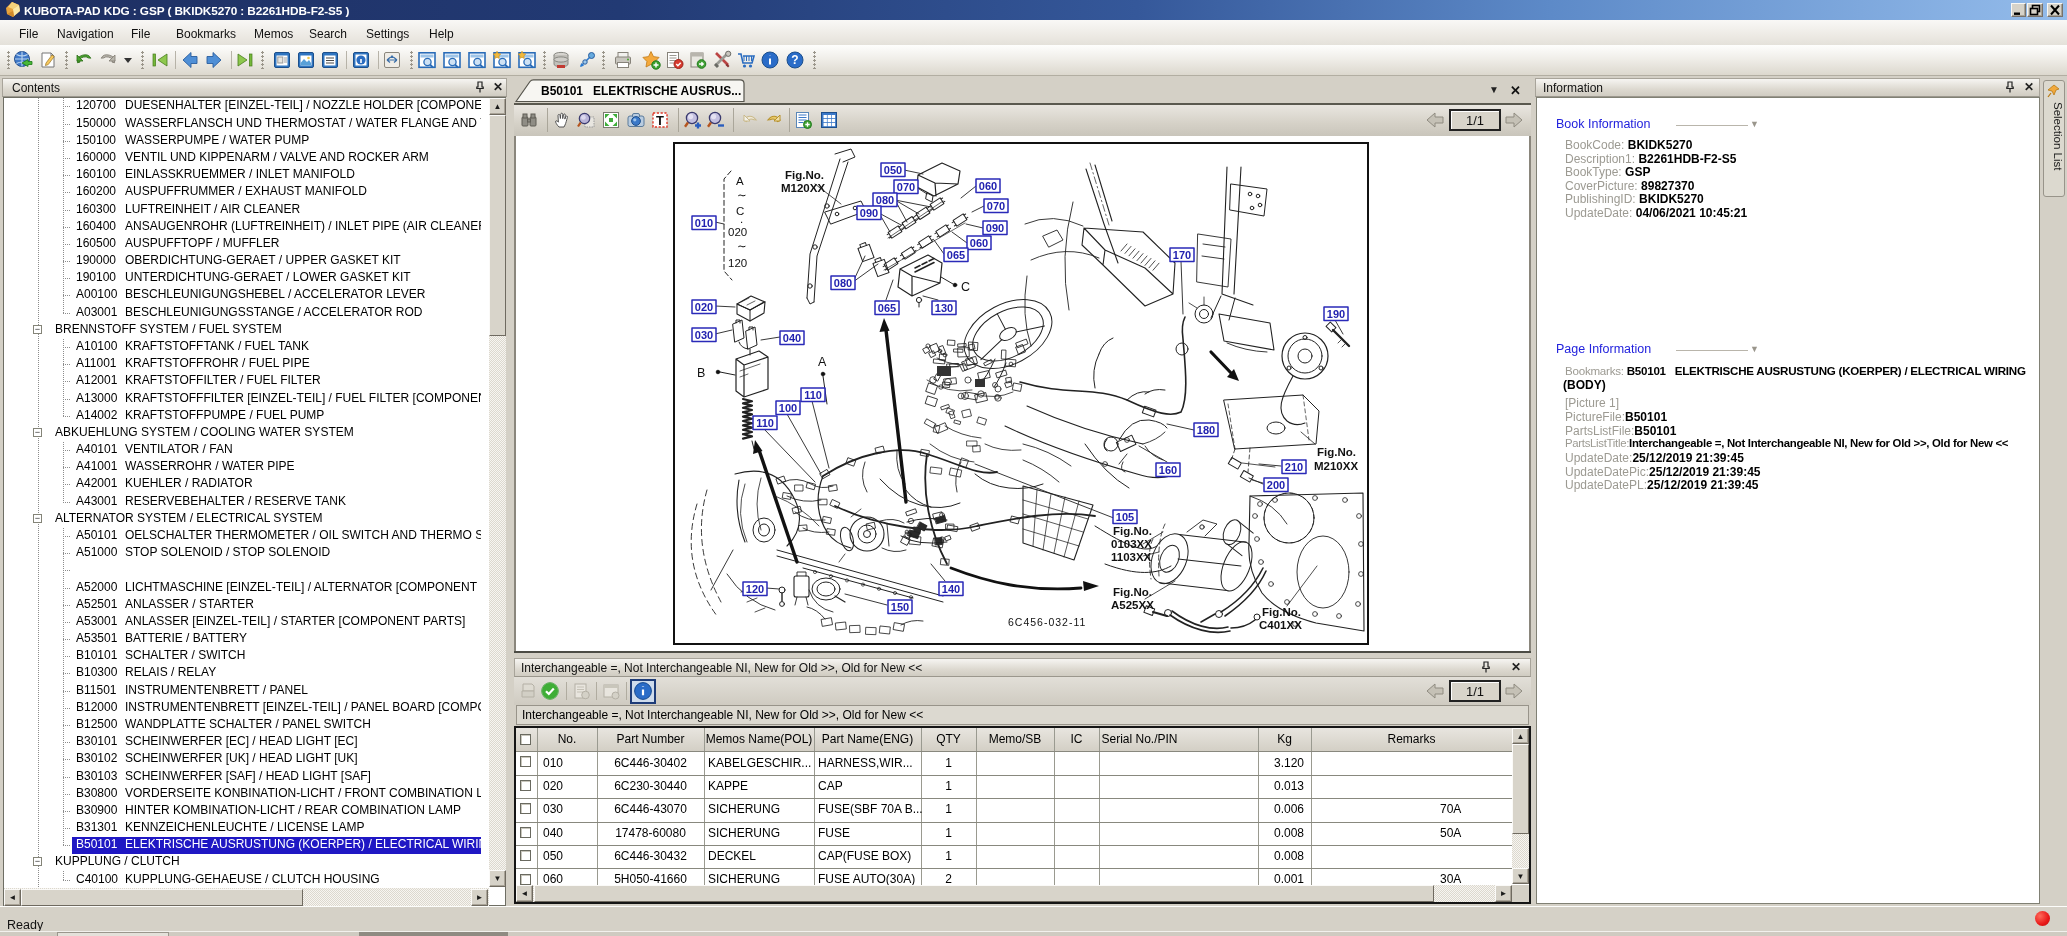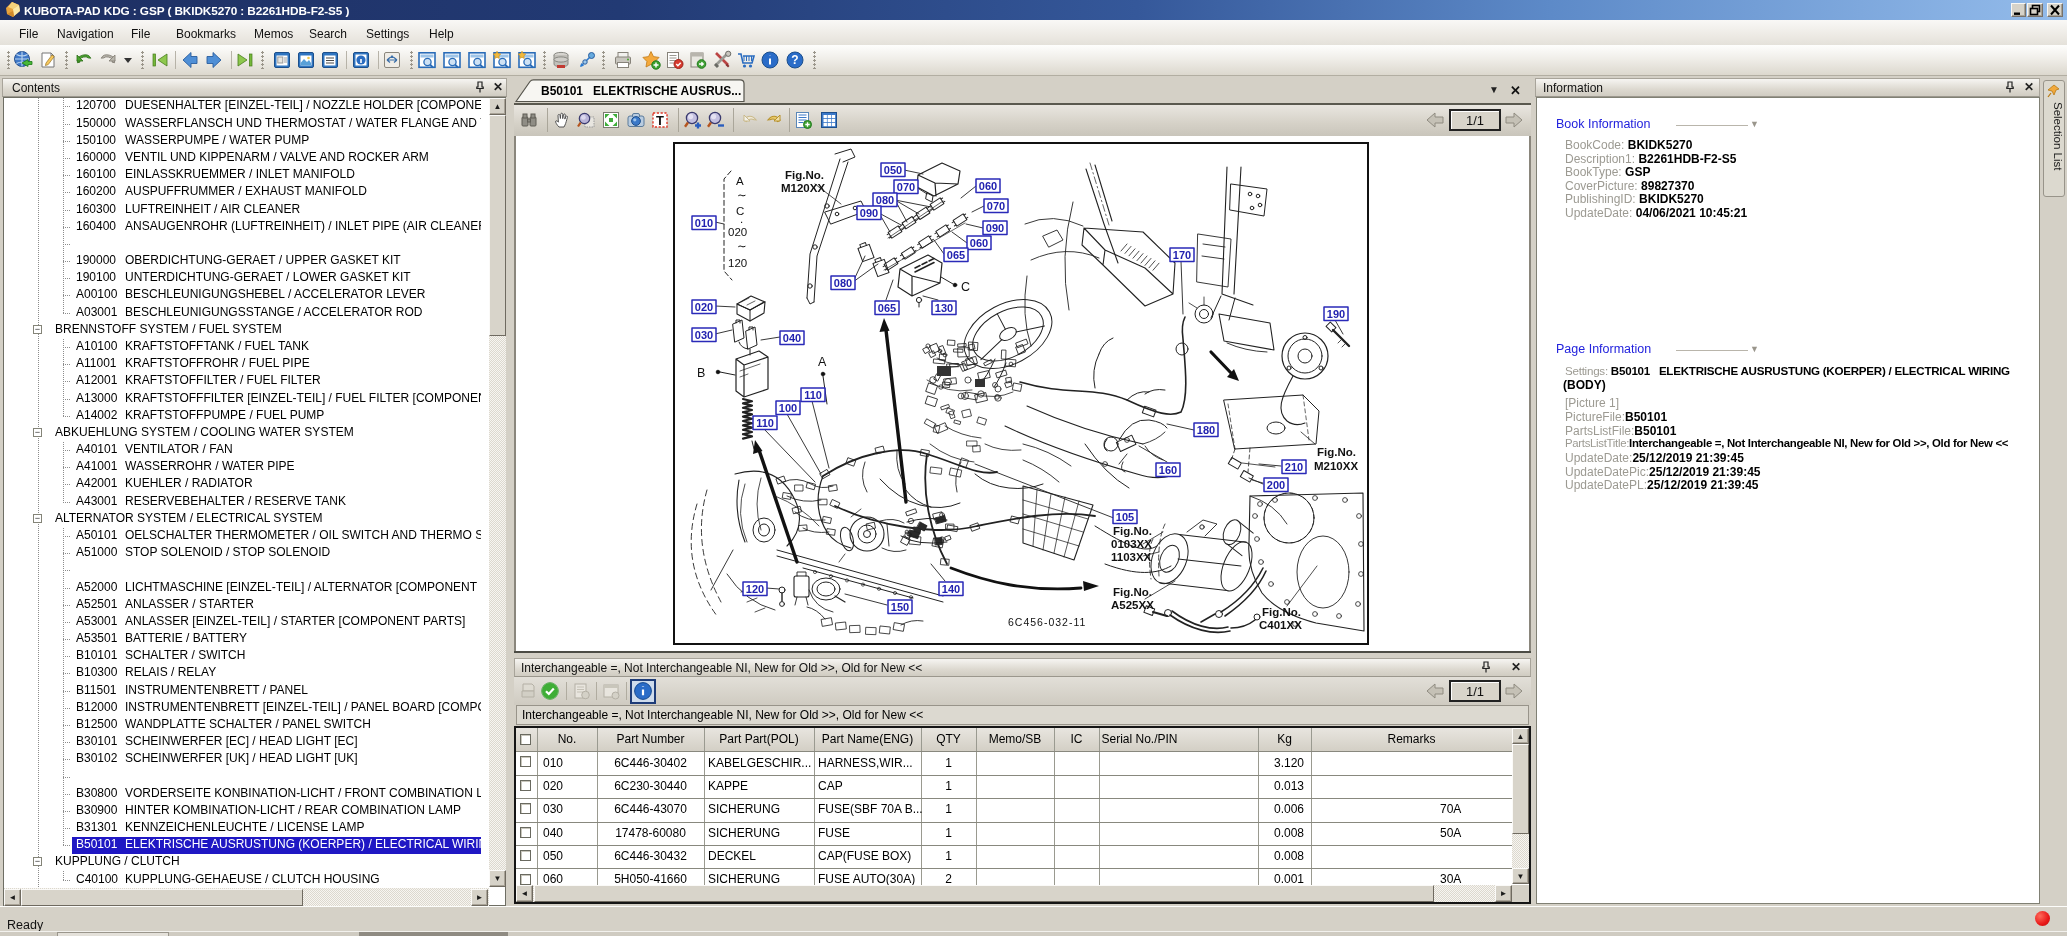--- a/index.html
+++ b/index.html
@@ -294,20 +294,24 @@
     <div class="abs treerow" style="top:104px">
       <span class="code">160300</span>
       <span class="nm">LUFTREINHEIT / AIR CLEANER</span>
     </div>
 <div class="doth" style="left:59px;top:129px;width:8px"></div>
     <div class="abs treerow" style="top:121px">
       <span class="code">160400</span>
       <span class="nm">ANSAUGENROHR (LUFTREINHEIT) / INLET PIPE (AIR CLEANER)</span>
     </div>
 <div class="doth" style="left:59px;top:146px;width:8px"></div>
+    <div class="abs treerow" style="top:138px">
+      <span class="code">160500</span>
+      <span class="nm">AUSPUFFTOPF / MUFFLER</span>
+    </div>
 <div class="doth" style="left:59px;top:163px;width:8px"></div>
     <div class="abs treerow" style="top:155px">
       <span class="code">190000</span>
       <span class="nm">OBERDICHTUNG-GERAET / UPPER GASKET KIT</span>
     </div>
 <div class="doth" style="left:59px;top:180px;width:8px"></div>
     <div class="abs treerow" style="top:172px">
       <span class="code">190100</span>
       <span class="nm">UNTERDICHTUNG-GERAET / LOWER GASKET KIT</span>
     </div>
@@ -441,20 +445,24 @@
     <div class="abs treerow" style="top:636px">
       <span class="code">B30101</span>
       <span class="nm">SCHEINWERFER [EC] / HEAD LIGHT [EC]</span>
     </div>
 <div class="doth" style="left:59px;top:661px;width:8px"></div>
     <div class="abs treerow" style="top:653px">
       <span class="code">B30102</span>
       <span class="nm">SCHEINWERFER [UK] / HEAD LIGHT [UK]</span>
     </div>
 <div class="doth" style="left:59px;top:679px;width:8px"></div>
+    <div class="abs treerow" style="top:671px">
+      <span class="code">B30103</span>
+      <span class="nm">SCHEINWERFER [SAF] / HEAD LIGHT [SAF]</span>
+    </div>
 <div class="doth" style="left:59px;top:696px;width:8px"></div>
     <div class="abs treerow" style="top:688px">
       <span class="code">B30800</span>
       <span class="nm">VORDERSEITE KONBINATION-LICHT / FRONT COMBINATION LAMP</span>
     </div>
 <div class="doth" style="left:59px;top:713px;width:8px"></div>
     <div class="abs treerow" style="top:705px">
       <span class="code">B30900</span>
       <span class="nm">HINTER KOMBINATION-LICHT / REAR COMBINATION LAMP</span>
     </div>
@@ -1287,21 +1295,21 @@
 <div class="tbl-vline" style="left:814px;top:728px;height:157px"></div>
 <div class="tbl-vline" style="left:921px;top:728px;height:157px"></div>
 <div class="tbl-vline" style="left:976px;top:728px;height:157px"></div>
 <div class="tbl-vline" style="left:1054px;top:728px;height:157px"></div>
 <div class="tbl-vline" style="left:1099px;top:728px;height:157px"></div>
 <div class="tbl-vline" style="left:1258px;top:728px;height:157px"></div>
 <div class="tbl-vline" style="left:1311px;top:728px;height:157px"></div>
 <div class="tbl-hline" style="left:516px;top:751px;width:996px"></div>
 <div class="thdr" style="left:537px;width:60px">No.</div>
 <div class="thdr" style="left:597px;width:107px">Part Number</div>
-<div class="thdr" style="left:704px;width:110px">Part Part(POL)</div>
+<div class="thdr" style="left:704px;width:110px">Memos Name(POL)</div>
 <div class="thdr" style="left:814px;width:107px">Part Name(ENG)</div>
 <div class="thdr" style="left:921px;width:55px">QTY</div>
 <div class="thdr" style="left:976px;width:78px">Memo/SB</div>
 <div class="thdr" style="left:1054px;width:45px">IC</div>
 <div class="thdr" style="left:1060px;width:159px">Serial No./PIN</div>
 <div class="thdr" style="left:1258px;width:53px">Kg</div>
 <div class="thdr" style="left:1311px;width:201px">Remarks</div>
 <div class="chk" style="left:520px;top:734px"></div>
 <div class="tbl-hline" style="left:516px;top:775px;width:996px"></div>
 <div class="chk" style="left:520px;top:756px"></div>
@@ -1375,21 +1383,21 @@
 <div class="abs" style="left:1750px;top:119px;color:#9a968c;font-size:9px">▼</div>
 <div class="irow" style="left:1565px;top:138px"><span class="info-lbl">BookCode:</span> <span class="info-val">BKIDK5270</span></div>
 <div class="irow" style="left:1565px;top:151.6px"><span class="info-lbl">Description1:</span> <span class="info-val">B2261HDB-F2-S5</span></div>
 <div class="irow" style="left:1565px;top:165.2px"><span class="info-lbl">BookType:</span> <span class="info-val">GSP</span></div>
 <div class="irow" style="left:1565px;top:178.79999999999998px"><span class="info-lbl">CoverPicture:</span> <span class="info-val">89827370</span></div>
 <div class="irow" style="left:1565px;top:192.39999999999998px"><span class="info-lbl">PublishingID:</span> <span class="info-val">BKIDK5270</span></div>
 <div class="irow" style="left:1565px;top:205.99999999999997px"><span class="info-lbl">UpdateDate:</span> <span class="info-val">04/06/2021 10:45:21</span></div>
 <div class="bluehead" style="left:1556px;top:342px">Page Information</div>
 <div class="abs" style="left:1676px;top:350px;width:72px;height:1px;background:#b9b5ab"></div>
 <div class="abs" style="left:1750px;top:344px;color:#9a968c;font-size:9px">▼</div>
-<div class="irow" style="left:1565px;top:364px;width:475px;overflow:hidden;font-size:11.6px;letter-spacing:-0.25px"><span class="info-lbl">Settings:</span> <span class="info-val">B50101&nbsp;&nbsp;&nbsp;ELEKTRISCHE AUSRUSTUNG (KOERPER) / ELECTRICAL WIRING</span></div>
+<div class="irow" style="left:1565px;top:364px;width:475px;overflow:hidden;font-size:11.6px;letter-spacing:-0.25px"><span class="info-lbl">Bookmarks:</span> <span class="info-val">B50101&nbsp;&nbsp;&nbsp;ELEKTRISCHE AUSRUSTUNG (KOERPER) / ELECTRICAL WIRING</span></div>
 <div class="irow info-val" style="left:1563px;top:378px">(BODY)</div>
 <div class="irow info-lbl" style="left:1565px;top:396px">[Picture 1]</div>
 <div class="irow" style="left:1565px;top:410px"><span class="info-lbl">PictureFile:</span><span class="info-val">B50101</span></div>
 <div class="irow" style="left:1565px;top:424px"><span class="info-lbl">PartsListFile:</span><span class="info-val">B50101</span></div>
 <div class="irow" style="left:1565px;top:437px;font-size:11.4px;letter-spacing:-0.3px"><span class="info-lbl">PartsListTitle:</span><span class="info-val">Interchangeable =, Not Interchangeable NI, New for Old &gt;&gt;, Old for New &lt;&lt;</span></div>
 <div class="irow" style="left:1565px;top:451px"><span class="info-lbl">UpdateDate:</span><span class="info-val">25/12/2019 21:39:45</span></div>
 <div class="irow" style="left:1565px;top:465px"><span class="info-lbl">UpdateDatePic:</span><span class="info-val">25/12/2019 21:39:45</span></div>
 <div class="irow" style="left:1565px;top:478px"><span class="info-lbl">UpdateDatePL:</span><span class="info-val">25/12/2019 21:39:45</span></div>
 <div class="abs" style="left:2041px;top:78px;width:26px;height:829px;background:#d4d0c6"></div>
 <div class="abs" style="left:2043px;top:80px;width:22px;height:117px;background:#dcd9cf;border:1px solid #98948a;border-radius:3px"></div>

